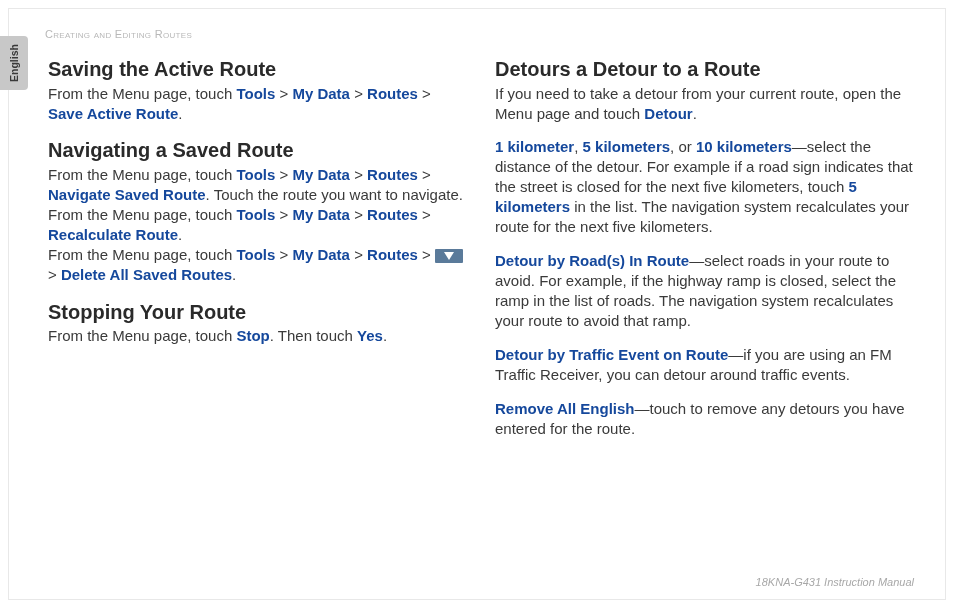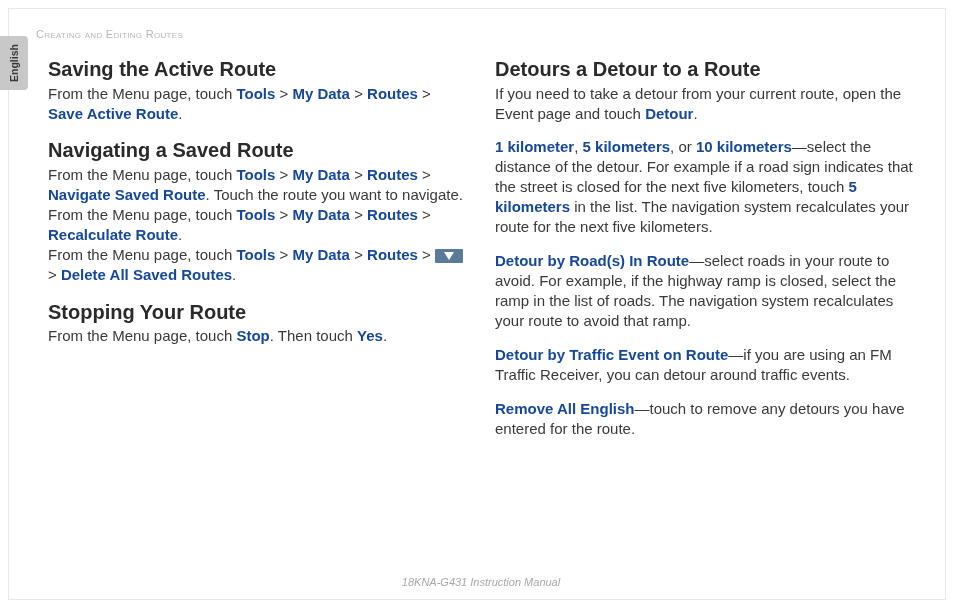--- a/index.html
+++ b/index.html
@@ -12,21 +12,21 @@
       color: #3a3a3a;
     }
     .page-frame {
       position: absolute;
       top: 8px; left: 8px; right: 8px; bottom: 8px;
       border: 1px solid #e8e8e8;
     }
     .header-label {
       position: absolute;
       top: 28px;
-      left: 36px;
+      left: 45px;
       font-size: 11px;
       color: #b8b8b8;
       font-variant: small-caps;
       letter-spacing: 0.3px;
     }
     .lang-tab {
       position: absolute;
       left: 0;
       top: 36px;
       width: 28px;
@@ -87,21 +87,21 @@
       border-left: 5px solid transparent;
       border-right: 5px solid transparent;
       border-top: 8px solid #fff;
     }
     .footer {
       position: absolute;
       bottom: 20px;
       left: 48px;
       right: 40px;
       display: flex;
-      justify-content: center;
+      justify-content: flex-end;
       font-size: 11px;
       font-style: italic;
       color: #a8a8a8;
     }
   </style>
 </head>
 <body>
 
 <div class="page-frame"></div>
 
@@ -137,21 +137,21 @@
     <p class="para">
       <span>From the Menu page, touch </span><span class="action">Stop</span><span>. Then touch </span><span class="action">Yes</span><span>.</span>
     </p>
 
   </div>
 
   <div class="col">
 
     <div class="section-title first">Detours a Detour to a Route</div>
     <p class="para">
-      <span>If you need to take a detour from your current route, open the Event page and touch </span><span class="action">Detour</span><span>.</span>
+      <span>If you need to take a detour from your current route, open the Menu page and touch </span><span class="action">Detour</span><span>.</span>
     </p>
 
     <p class="para para2">
       <span class="action">1 kilometer</span><span>, </span><span class="action">5 kilometers</span><span>, or </span><span class="action">10 kilometers</span><span>—select the distance of the detour. For example if a road sign indicates that the street is closed for the next five kilometers, touch </span><span class="action">5 kilometers</span><span> in the list. The navigation system recalculates your route for the next five kilometers.</span>
     </p>
 
     <p class="para para2">
       <span class="action">Detour by Road(s) In Route</span><span>—select roads in your route to avoid. For example, if the highway ramp is closed, select the ramp in the list of roads. The navigation system recalculates your route to avoid that ramp.</span>
     </p>
 

